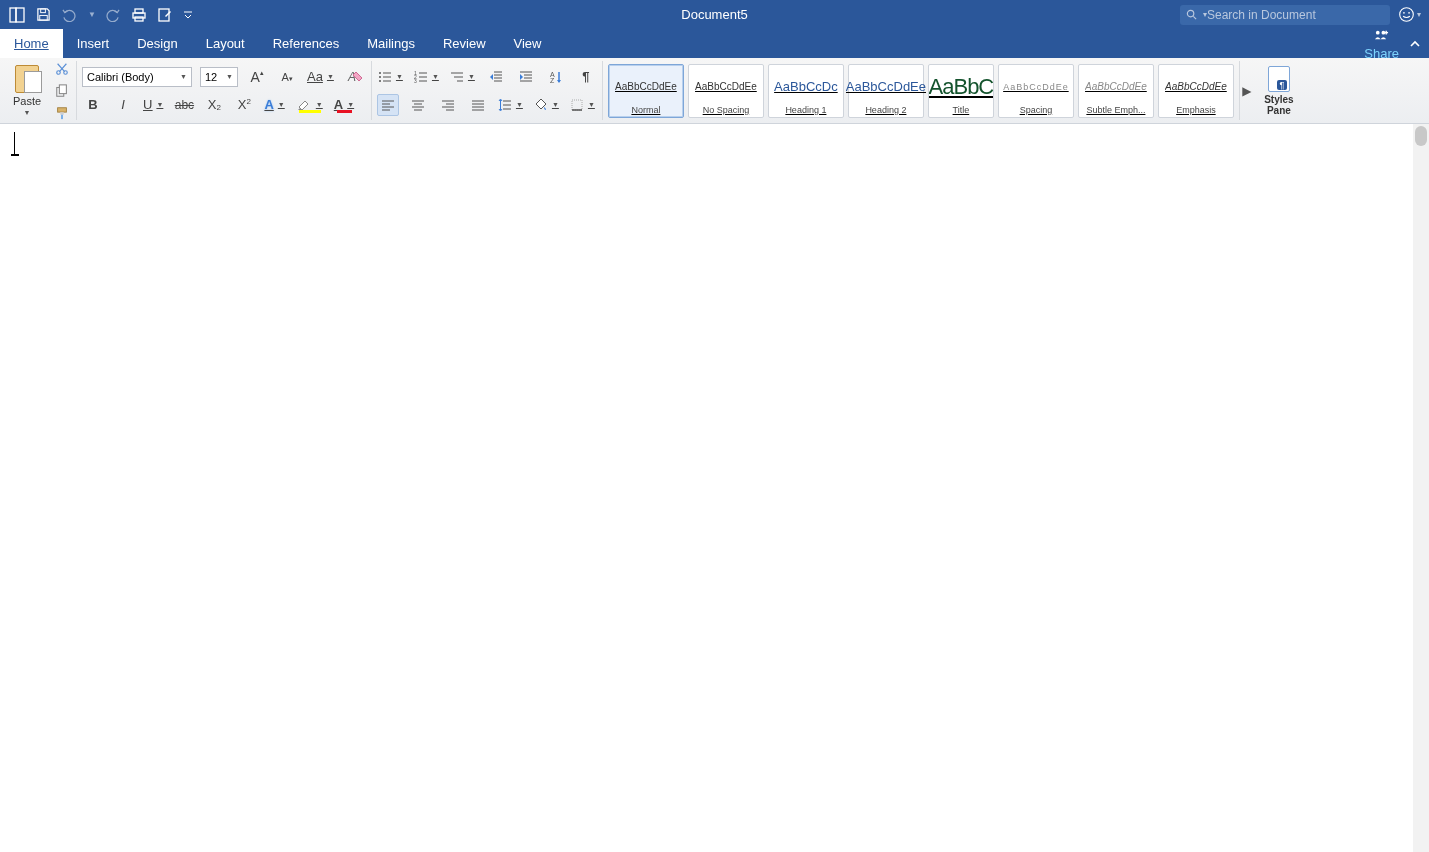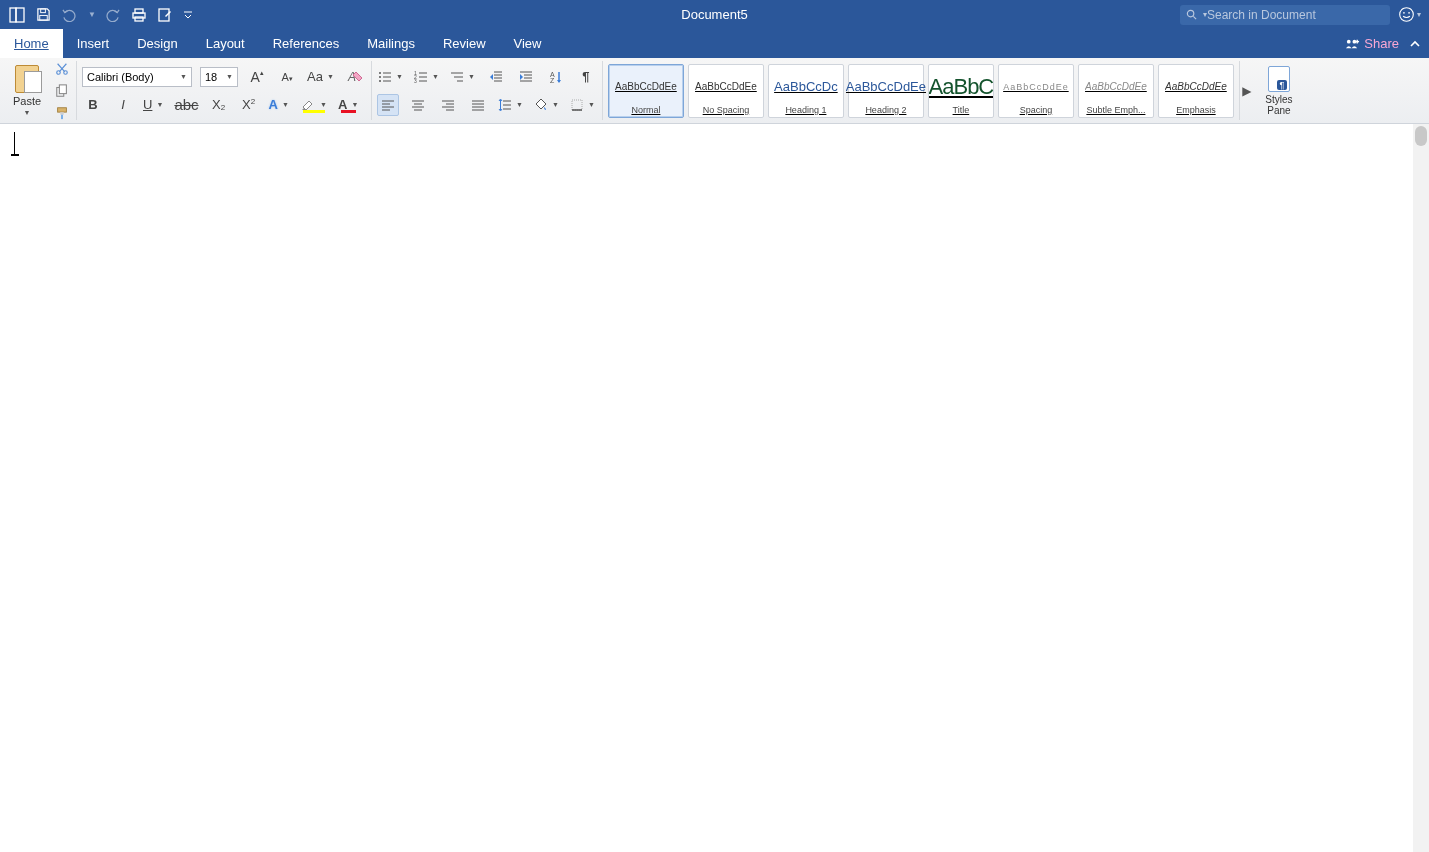--- a/index.html
+++ b/index.html
@@ -17,21 +17,21 @@
 .search-box input::placeholder { color: #b8c7de; }
 .search-icon { color: #b8c7de; margin-right: 4px; font-size: 12px; }
 .dd-caret { font-size: 8px; color: #b8c7de; margin-left: 2px; }
 .smiley { color: #fff; font-size: 16px; display: flex; align-items: center; }
 
 
 .tabs-bar { height: 29px; background: #2b579a; display: flex; align-items: stretch; position: relative; }
 .tab { padding: 0 14px; display: flex; align-items: center; color: #fff; font-size: 13px; cursor: pointer; }
 .tab.active { background: #fff; color: #2b579a; font-weight: 500; text-decoration: underline; }
 .tabs-right { position: absolute; right: 8px; display: flex; align-items: center; gap: 10px; height: 100%; }
-.share-btn { color: #f9a8d4; font-size: 13px; display: flex; align-items: center; gap: 4px; }
+.share-btn { color: #7dd3fc; font-size: 13px; display: flex; align-items: center; gap: 4px; flex-direction: column; }
 .collapse-btn { color: #fff; font-size: 14px; }
 
 
 .ribbon { height: 66px; background: linear-gradient(#f6f6f6,#eceef1); border-bottom: 1px solid #cfd4db; display: flex; align-items: stretch; padding: 3px 4px; }
 .group { border-right: 1px solid #d7dade; padding: 0 5px; display: flex; flex-direction: column; justify-content: center; }
 .group.last { border-right: none; }
 .row { display: flex; align-items: center; gap: 8px; }
 
 .paste-big { display: flex; flex-direction: column; align-items: center; justify-content: center; width: 36px; gap: 2px; }
 .paste-icon { width: 24px; height: 28px; position: relative; }
@@ -43,21 +43,21 @@
 .clip-col { display: flex; flex-direction: column; gap: 4px; }
 .mini-btn { width: 18px; height: 18px; display: flex; align-items: center; justify-content: center; font-size: 13px; cursor: pointer; }
 
 .font-name { width: 110px; height: 20px; border: 1px solid #b9bec7; background: #fff; font-size: 11px; padding: 0 4px; display: flex; align-items: center; justify-content: space-between; }
 .font-size { width: 38px; height: 20px; border: 1px solid #b9bec7; background: #fff; font-size: 11px; padding: 0 4px; display: flex; align-items: center; justify-content: space-between; }
 .dd-tri { font-size: 7px; color: #555; }
 
 .ribbtn { min-width: 22px; height: 22px; border: 1px solid transparent; display: flex; align-items: center; justify-content: center; font-size: 13px; cursor: pointer; color: #444; position: relative; border-radius: 2px; }
 .ribbtn .sub { font-size: 8px; position: relative; top: 3px; }
 .ribbtn .sup { font-size: 8px; position: relative; top: -3px; }
-.ribbtn.split { padding-right: 0; }
+.ribbtn.split { padding-right: 0; text-decoration: underline; }
 .split-dd { width: 10px; font-size: 7px; color: #555; margin-left: 2px; border-left: 1px solid transparent; height: 100%; display: flex; align-items: center; justify-content: center; }
 .underbar { position: absolute; bottom: 2px; left: 3px; right: 3px; height: 3px; }
 
 .align-group .ribbtn.active { border: 1px solid #acc5e4; background: #d5e3f5; }
 
 
 .styles-gallery { display: flex; gap: 4px; align-items: stretch; }
 .style-tile { width: 76px; height: 54px; border: 1px solid #cfd4db; background: #fff; display: flex; flex-direction: column; align-items: center; justify-content: space-between; padding: 4px 2px 2px; cursor: pointer; border-radius: 2px; text-decoration: underline; }
 .style-tile.selected { border: 1px solid #7ea6d8; background: #eaf1fb; box-shadow: 0 0 0 1px #b8d0ed inset; }
 .style-tile.narrow { width: 66px; }
@@ -66,21 +66,21 @@
 .style-preview.title { color: #14532d; font-size: 22px; font-weight: 300; letter-spacing: -1px; }
 .style-preview.subtitle { color: #888; font-size: 9px; letter-spacing: 1px; }
 .style-preview.subtle { color: #888; font-style: italic; font-size: 10px; }
 .style-preview.emphasis { font-style: italic; font-size: 10px; }
 .style-name { font-size: 9px; color: #444; text-align: center; overflow: hidden; text-overflow: ellipsis; width: 100%; white-space: nowrap; }
 .gallery-more { width: 14px; display: flex; align-items: center; justify-content: center; font-size: 12px; color: #555; cursor: pointer; }
 
 .styles-pane { display: flex; flex-direction: column; align-items: center; justify-content: center; width: 40px; gap: 0; }
 .styles-pane-icon { width: 22px; height: 26px; border: 1px solid #7ea6d8; background: #fff; position: relative; border-radius: 2px; }
 .styles-pane-icon::after { content: "¶"; position: absolute; right: 2px; bottom: 1px; color: #fff; background: #2b579a; font-size: 9px; width: 10px; height: 10px; border-radius: 2px; text-align: center; line-height: 10px; }
-.styles-pane-label { font-size: 10px; color: #333; text-align: center; line-height: 11px; margin-top: 2px; }
+.styles-pane-label { font-size: 10px; color: #333; text-align: center; line-height: 11px; margin-top: 2px; font-weight: bold; }
 
 
 .doc-area { position: absolute; top: 124px; bottom: 0; left: 0; right: 0; background: #fff; }
 .scrollbar-track { position: absolute; right: 0; top: 0; bottom: 0; width: 16px; background: #f2f2f2; }
 .scrollbar-thumb { position: absolute; right: 2px; top: 2px; width: 12px; height: 20px; background: #c8c8c8; border-radius: 6px; }
 .cursor { position: absolute; left: 14px; top: 8px; width: 1px; height: 22px; background: #000; }
 .cursor::after { content:""; position:absolute; bottom:-2px; left:-3px; width:8px; height:2px; background:#000; }
 
 svg { display: block; }
 </style>
@@ -224,21 +224,21 @@
     </div>
   </div>
 
   <div class="group">
     <div class="row" style="margin-bottom:6px">
       <div class="font-name">
         <span>Calibri (Body)</span>
         <span class="dd-tri">▼</span>
       </div>
       <div class="font-size">
-        <span>18</span>
+        <span>12</span>
         <span class="dd-tri">▼</span>
       </div>
       <div class="ribbtn">
           <span style="font-size:14px">A</span>
           <span style="font-size:7px;position:relative;top:-4px">▴</span>
         </div>
       <div class="ribbtn">
           <span style="font-size:11px">A</span>
           <span style="font-size:7px;position:relative;top:2px">▾</span>
         </div>
@@ -258,21 +258,21 @@
           <b>B</b>
         </div>
       <div class="ribbtn">
           <i>I</i>
         </div>
       <div class="ribbtn split">
           <span style="text-decoration:underline">U</span>
           <span class="split-dd">▼</span>
         </div>
       <div class="ribbtn">
-          <span style="text-decoration:line-through;font-size:15px">abc</span>
+          <span style="text-decoration:line-through;font-size:12px">abc</span>
         </div>
       <div class="ribbtn">X<span class="sub">2</span></div>
       <div class="ribbtn">X<span class="sup">2</span></div>
       <div class="ribbtn split">
         <span style="color:#3b7dd8;font-weight:bold;text-shadow:0 0 2px #9cc3f0">A</span>
           <span class="split-dd">▼</span>
       </div>
       <div class="ribbtn split">
         <svg width="16" height="16" viewBox="0 0 16 16">
             <path d="M3 10 l6 -6 l3 3 l-6 6 z" fill="#fff" stroke="#888"></path>

